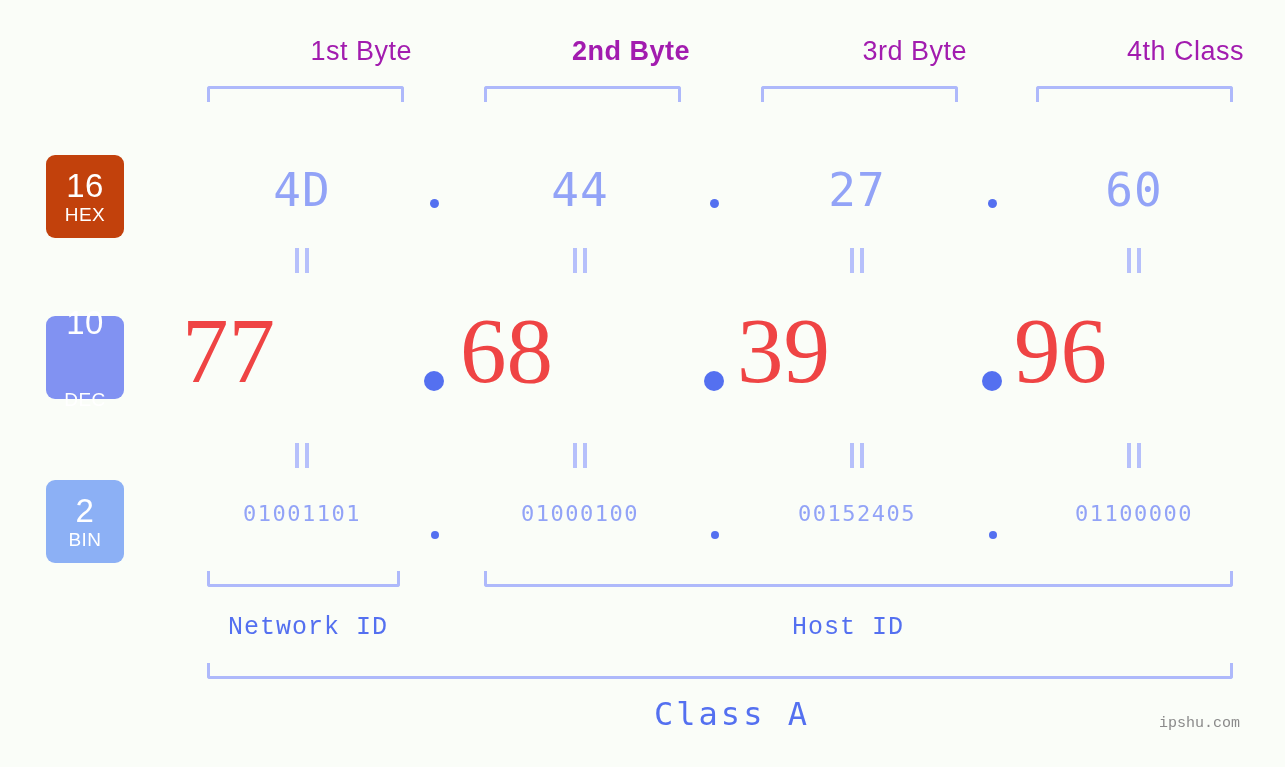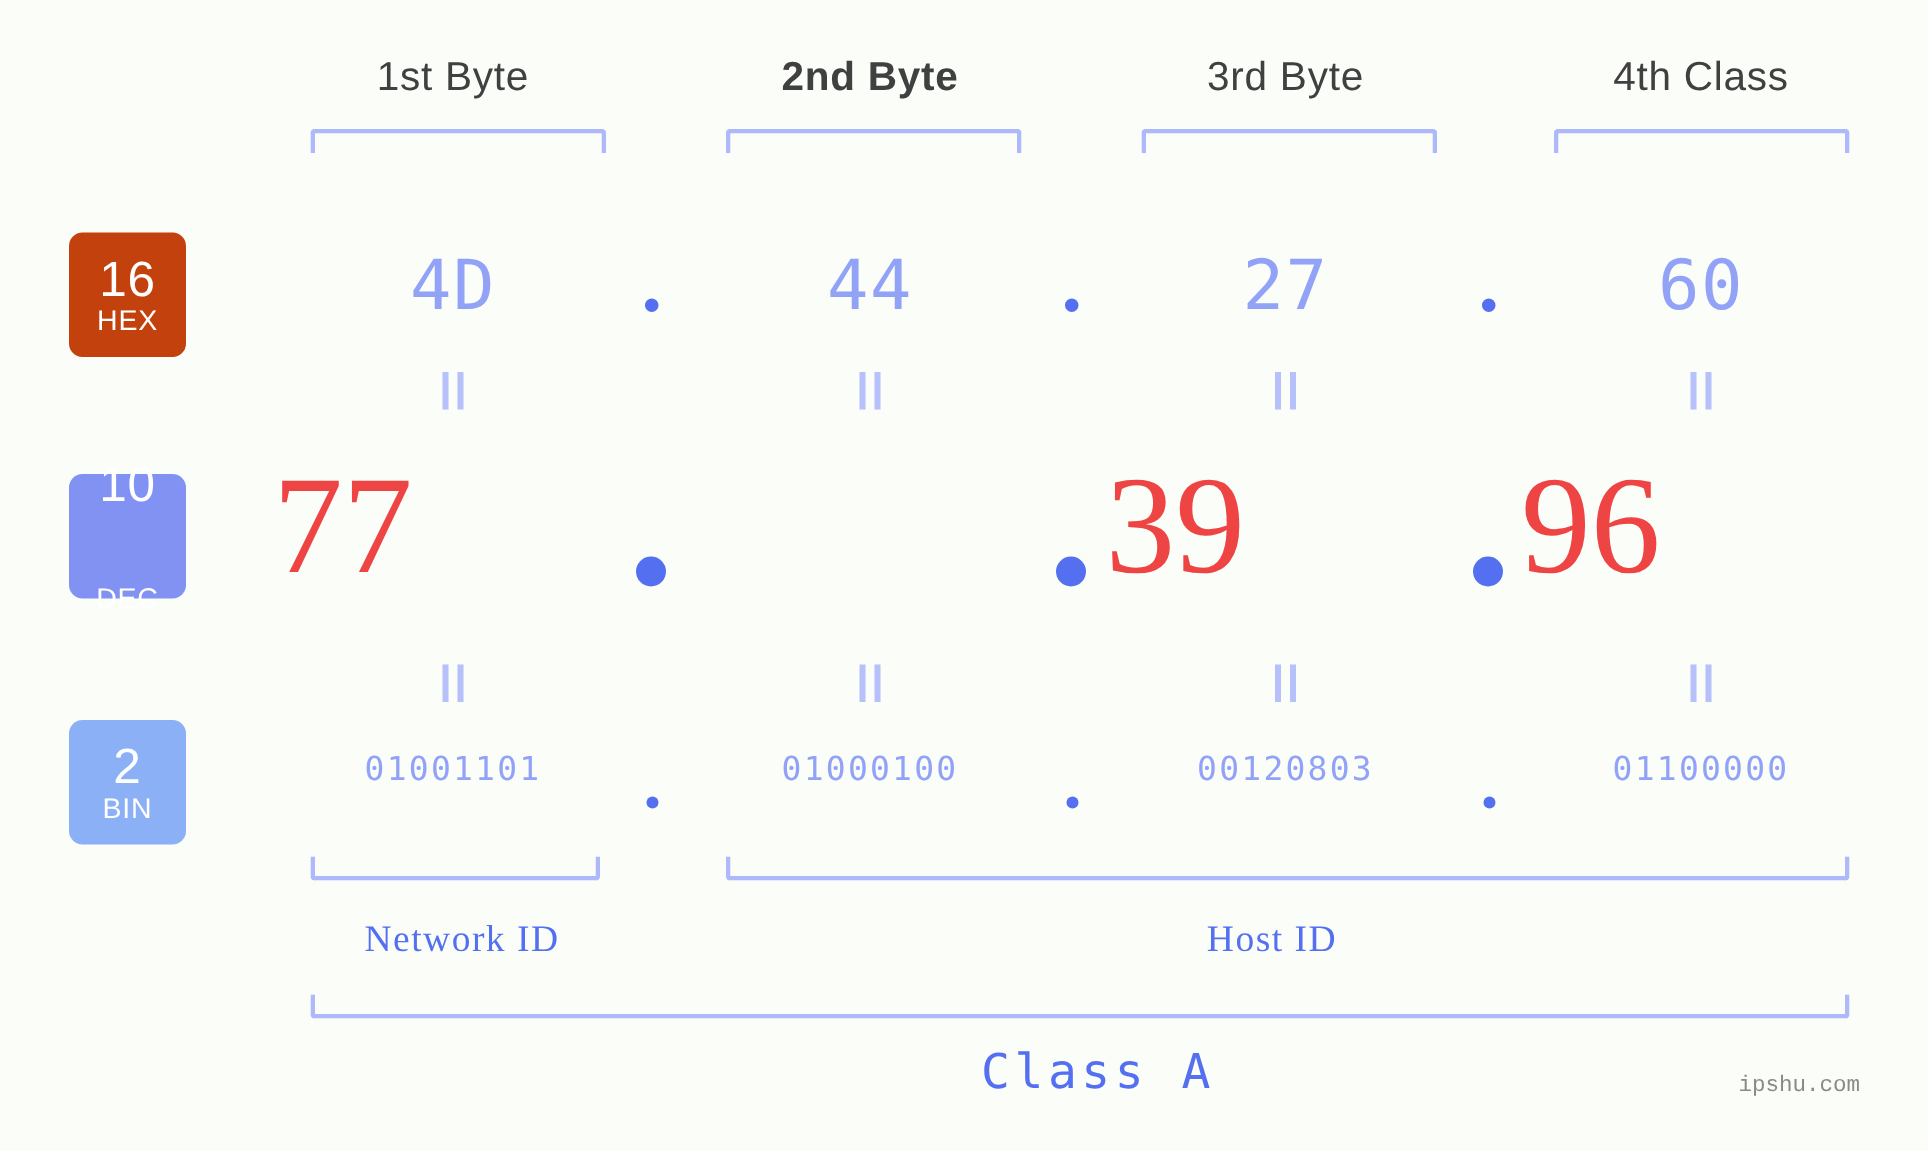--- a/index.html
+++ b/index.html
@@ -23,22 +23,22 @@
   
   .abs {
     position: absolute;
     box-sizing: border-box;
   }
 
   
   .byte-label {
     font-family: "Liberation Sans", sans-serif;
     font-size: 27px;
-    color: #404040;
-    text-align: center;
+    color: #a21caf;
+    text-align: right;
     letter-spacing: 0.5px;
     white-space: nowrap;
   }
 
   
   .bracket-down {
     border: 3px solid #aeb9fb;
     border-bottom: none;
     border-radius: 3px 3px 0 0;
     height: 16px;
@@ -119,21 +119,21 @@
   }
   .eq i {
     display: block;
     width: 4px;
     height: 25px;
     background: #b6c0fb;
   }
 
   
   .id-label {
-    font-family: Liberation Serif, serif;
+    font-family: Liberation Mono, monospace;
     font-size: 25px;
     color: #5470f0;
     text-align: center;
     white-space: nowrap;
     letter-spacing: 1px;
   }
   .class-label {
     font-family: "DejaVu Sans Mono", monospace;
     font-size: 32px;
     color: #5470f0;
@@ -194,20 +194,21 @@
       <i></i>
     </div>
 
   <div class="abs badge" style="left:46px; top:316px; background:#8192f2;gap:48px;">
     <span class="num">10</span>
     <span class="sub">DEC</span>
   </div>
 
   <div class="abs dec-val" style="left:182px; top:297px; width:240px;">77</div>
   <div class="abs dot dot-dec" style="left:424px; top:371px;"></div>
+  <div class="abs dec-val" style="left:460px; top:297px; width:240px;">68</div>
   <div class="abs dot dot-dec" style="left:704px; top:371px;"></div>
   <div class="abs dec-val" style="left:737px; top:297px; width:240px;">39</div>
   <div class="abs dot dot-dec" style="left:982px; top:371px;"></div>
   <div class="abs dec-val" style="left:1014px; top:297px; width:240px;">96</div>
 
   <div class="abs eq" style="left:192px; top:443px; width:220px;">
       <i></i>
       <i></i>
     </div>
   <div class="abs eq" style="left:470px; top:443px; width:220px;">
@@ -225,21 +226,21 @@
 
   <div class="abs badge" style="left:46px; top:480px; background:#8cb0f5;">
     <span class="num">2</span>
     <span class="sub">BIN</span>
   </div>
 
   <div class="abs bin-val" style="left:187px; top:501px; width:230px;">01001101</div>
   <div class="abs dot dot-bin" style="left:431px; top:531px;"></div>
   <div class="abs bin-val" style="left:465px; top:501px; width:230px;">01000100</div>
   <div class="abs dot dot-bin" style="left:711px; top:531px;"></div>
-  <div class="abs bin-val" style="left:742px; top:501px; width:230px;">00120803</div>
+  <div class="abs bin-val" style="left:742px; top:501px; width:230px;">00152405</div>
   <div class="abs dot dot-bin" style="left:989px; top:531px;"></div>
   <div class="abs bin-val" style="left:1019px; top:501px; width:230px;">01100000</div>
 
   <div class="abs bracket-up" style="left:207px; top:571px; width:193px;"></div>
   <div class="abs bracket-up" style="left:484px; top:571px; width:749px;"></div>
 
   <div class="abs id-label" style="left:193px; top:613px; width:230px;">Network ID</div>
   <div class="abs id-label" style="left:733px; top:613px; width:230px;">Host ID</div>
 
   <div class="abs bracket-up" style="left:207px; top:663px; width:1026px;"></div>

